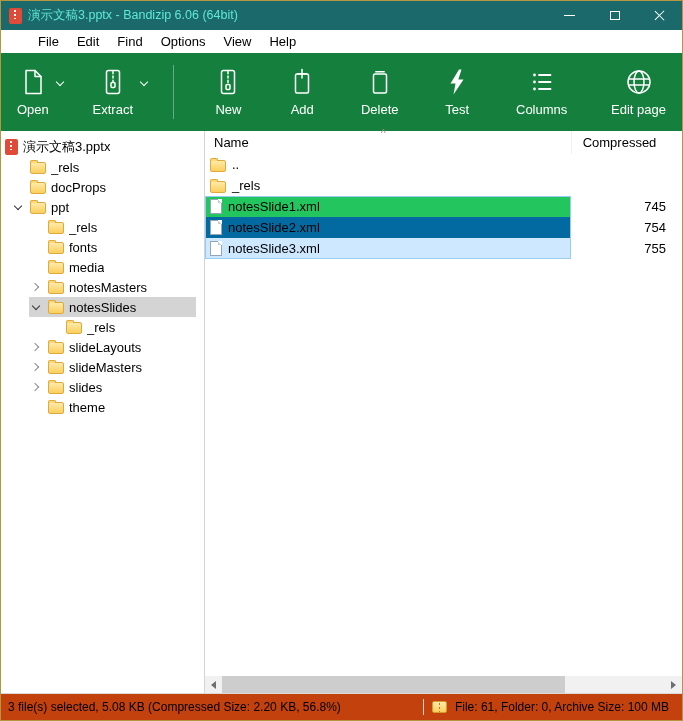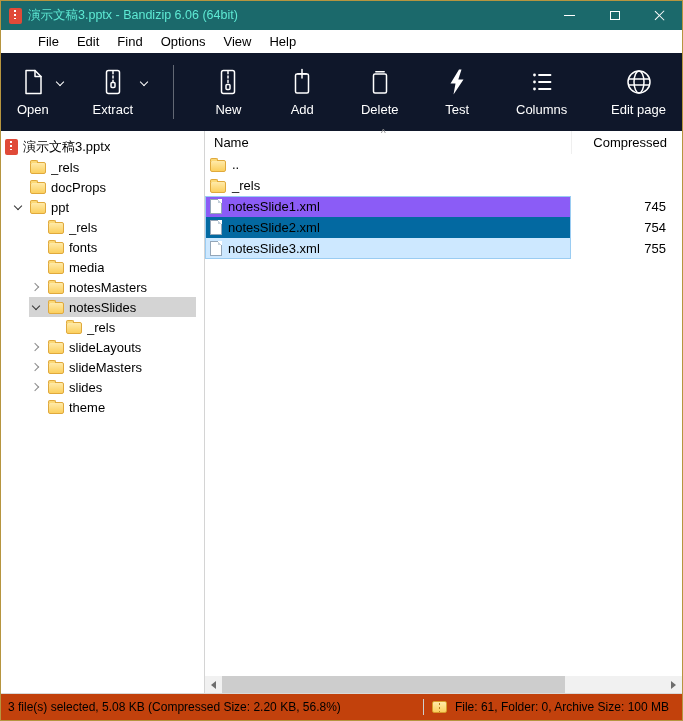--- a/index.html
+++ b/index.html
@@ -21,21 +21,21 @@
   .glyph-close { position:relative; width:11px; height:11px; display:block; }
   .glyph-close::before,.glyph-close::after { content:""; position:absolute; left:5px; top:-1px; width:1.4px; height:13px; background:#fff; }
   .glyph-close::before { transform:rotate(45deg); }
   .glyph-close::after  { transform:rotate(-45deg); }
 
   
   .menubar { flex:0 0 23px; background:#fff; display:flex; align-items:center;padding-left:28px; }
   .menu-item { padding:0 9px; height:100%; display:flex; align-items:center; }
 
   
-  .toolbar { flex:0 0 78px; background:#0f172a; display:flex; align-items:center;
+  .toolbar { flex:0 0 78px; background:#15803d; display:flex; align-items:center;
              justify-content:space-between; padding:0 12px; }
   .tbtn { display:flex; flex-direction:column; align-items:center; gap:5px; color:#fff;
           font-size:13px; position:relative; padding:2px 4px; }
   .dd-chev { position:absolute; right:-10px; top:14px; width:6px; height:6px;
              border-right:1.4px solid #fff; border-bottom:1.4px solid #fff; transform:rotate(45deg); }
   .tb-div { width:1px; height:54px; background:rgba(255,255,255,0.35); }
 
   
   .main { flex:1; display:flex; min-height:0; background:#fff; }
 
@@ -55,28 +55,28 @@
           background:#fbd977; border:1px solid #e0a93c; border-bottom:none; border-radius:2px 2px 0 0; }
   .pptx-icon { width:13px; height:16px; background:#e04a38; border-radius:2px; position:relative; flex:0 0 13px; }
   .pptx-icon::before { content:""; position:absolute; left:5px; top:2px; width:2px; height:9px;
           background:repeating-linear-gradient(#fff 0 2px, transparent 2px 4px); }
   .tlabel { white-space:nowrap; overflow:hidden; }
 
   
   .list { flex:1; display:flex; flex-direction:column; min-width:0; }
   .lheader { flex:0 0 23px; display:flex; position:relative; align-items:center; }
   .col-name { width:366px; display:flex; align-items:center; padding-left:9px; height:100%; position:relative; }
-  .col-size { flex:1; display:flex; align-items:center; justify-content:flex-end;
+  .col-size { flex:1; display:flex; align-items:center; justify-content:center;
               padding-right:15px; height:100%; border-left:1px solid #efefef; }
   .sort { position:absolute; top:-3px; left:176px; color:#8a8a8a; font-size:10px; }
   .lrows { flex:1; }
   .lrow { display:flex; height:21px; align-items:center; }
   .cell-name { width:366px; height:100%; display:flex; align-items:center; gap:6px; padding-left:5px; min-width:0; }
   .cell-size { flex:1; text-align:right; padding-right:16px; }
-  .sel-first .cell-name { background:#8b5cf6;
+  .sel-first .cell-name { background:#22c55e;
       box-shadow: inset 1px 0 0 #9accf2, inset -1px 0 0 #9accf2, inset 0 1px 0 #9accf2; }
   .sel-mid .cell-name { background:#0369a1;
       box-shadow: inset 1px 0 0 #9accf2, inset -1px 0 0 #9accf2; }
   .sel-last .cell-name { background:#cde8ff;
       box-shadow: inset 1px 0 0 #9accf2, inset -1px 0 0 #9accf2, inset 0 -1px 0 #9accf2; }
   .file-ic { width:12px; height:15px; background:#fff; border:1px solid #94a6b8; position:relative; flex:0 0 12px; }
   .file-ic::before { content:""; position:absolute; top:-1px; right:-1px; width:4px; height:4px;
       background:linear-gradient(225deg,#fff 50%,#c4d0da 50%); }
 
   

